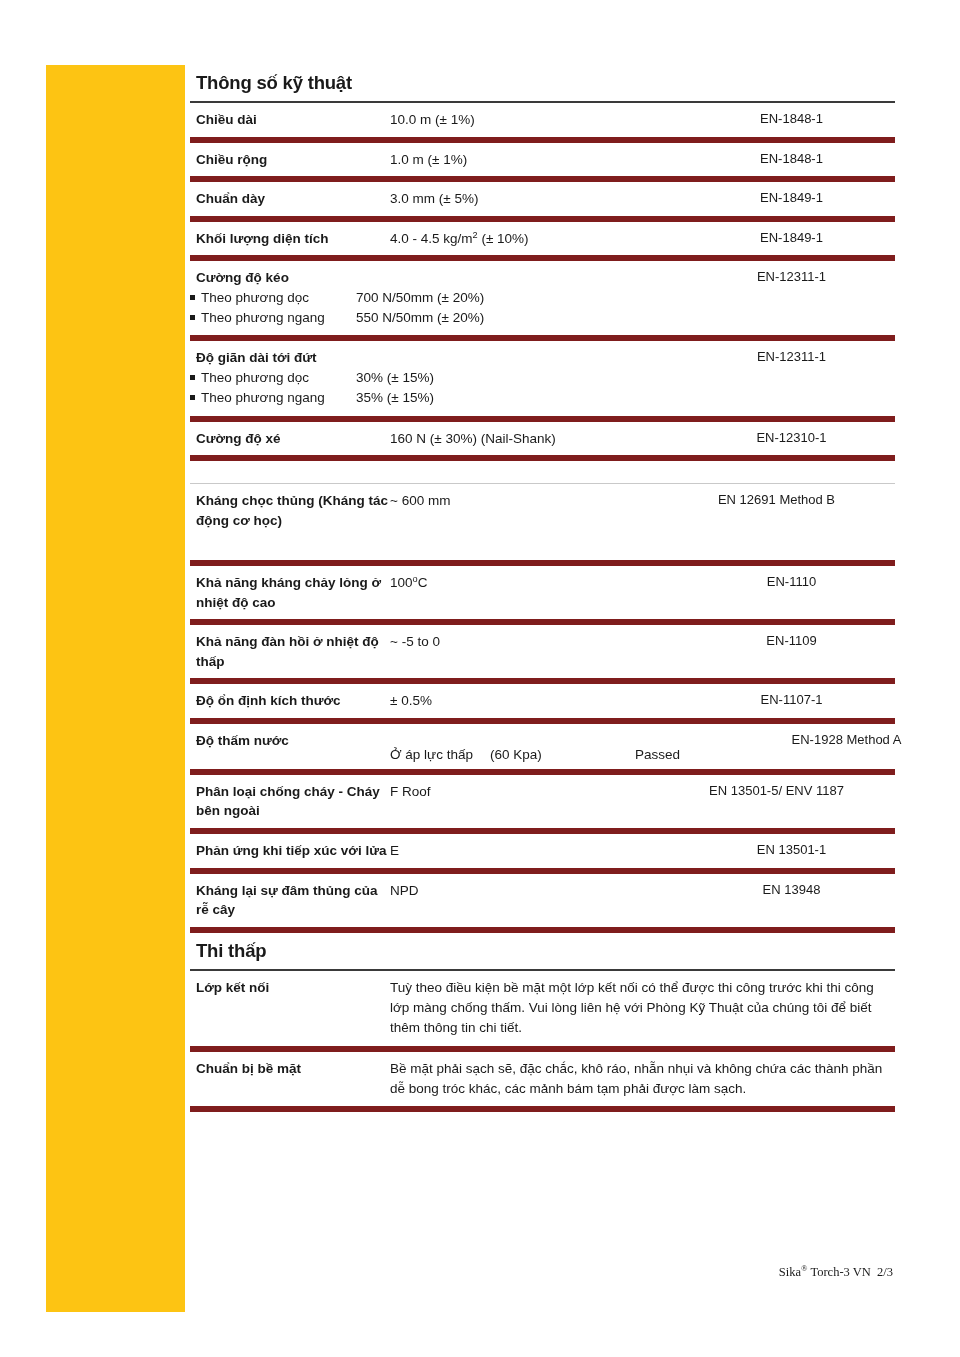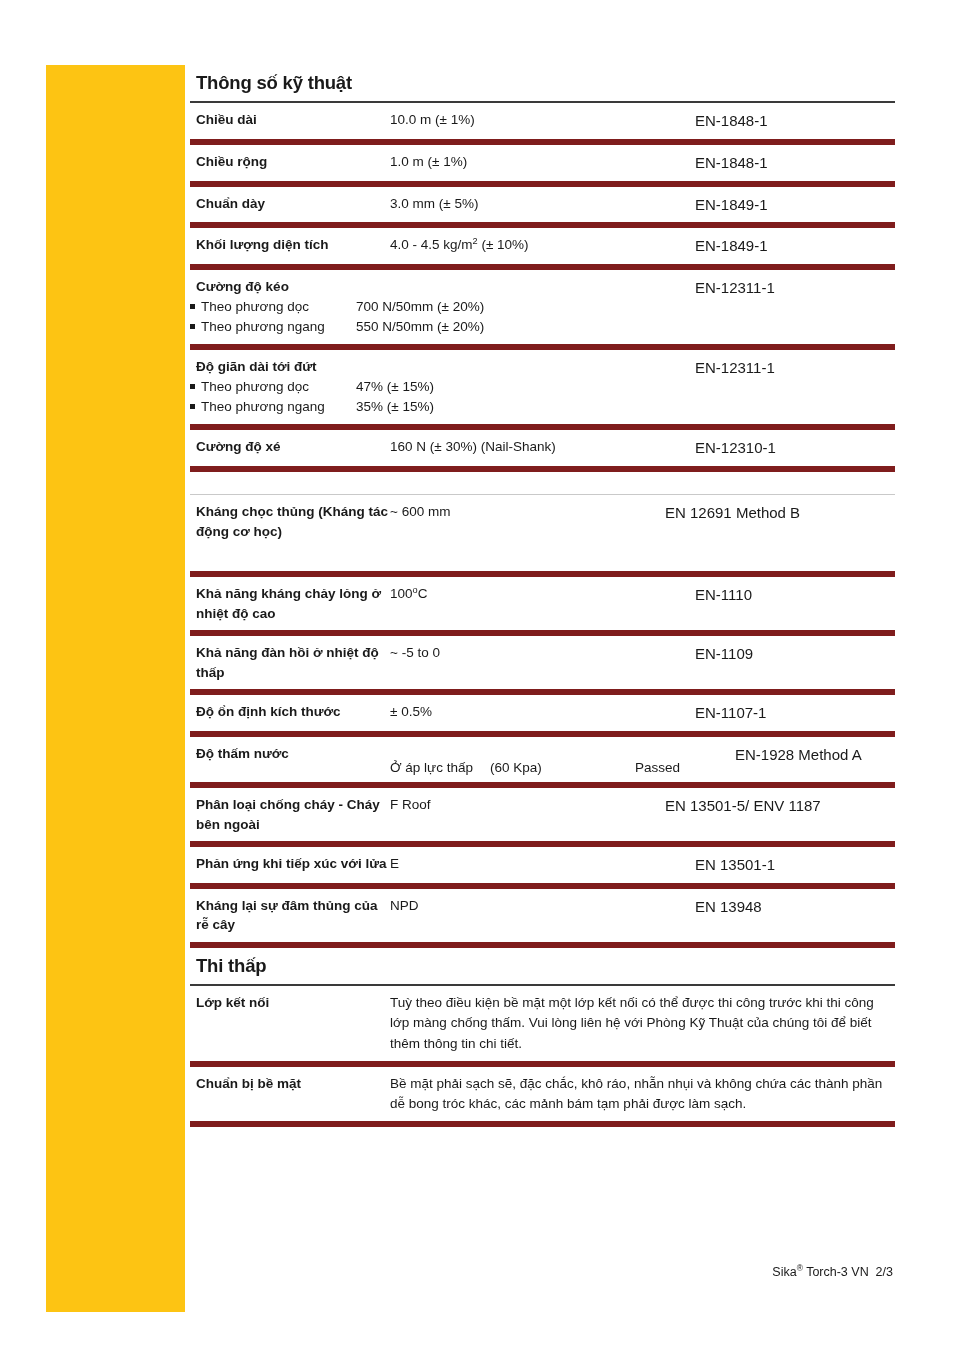--- a/index.html
+++ b/index.html
@@ -69,24 +69,24 @@
   }
   .cell-value {
     flex: 1 1 auto;
     font-size: 13.5px;
     font-weight: normal;
     line-height: 1.45;
   }
   .cell-std {
     flex: 0 0 200px;
     width: 200px;
-    text-align: left;
+    text-align: center;
     padding-right: 7px;
     box-sizing: border-box;
-    font-size: 15px;
+    font-size: 13px;
     font-weight: normal;
     line-height: 1.45;
   }
   .cell-std.wide {
     flex: 0 0 230px;
     width: 230px;
   }
 
   
   .sub-list {
@@ -146,20 +146,21 @@
   .sup { font-size: 0.68em; vertical-align: super; line-height: 0; }
 
   
   .footer {
     position: absolute;
     right: 67px;
     top: 1265px;
     font-size: 12.5px;
     color: #1a1a1a;
     white-space: pre;
+    font-family: Liberation Serif, serif;
   }
 </style>
 </head>
 <body>
 
 <div class="accent-bar"></div>
 
 <div class="doc">
 
   <div class="section-head">Thông số kỹ thuật</div>
@@ -207,21 +208,21 @@
     <div class="cell-std">EN-12311-1</div>
   </div>
 
   <div class="row">
     <div style="flex:1 1 auto;">
       <div class="label-block">Độ giãn dài tới đứt</div>
       <ul class="sub-list">
         <li>
           <span class="bullet"></span>
           <span class="sub-name">Theo phương dọc</span>
-          <span class="sub-val">47% (± 15%)</span>
+          <span class="sub-val">30% (± 15%)</span>
         </li>
         <li>
           <span class="bullet"></span>
           <span class="sub-name">Theo phương ngang</span>
           <span class="sub-val">35% (± 15%)</span>
         </li>
       </ul>
     </div>
     <div class="cell-std">EN-12311-1</div>
   </div>

